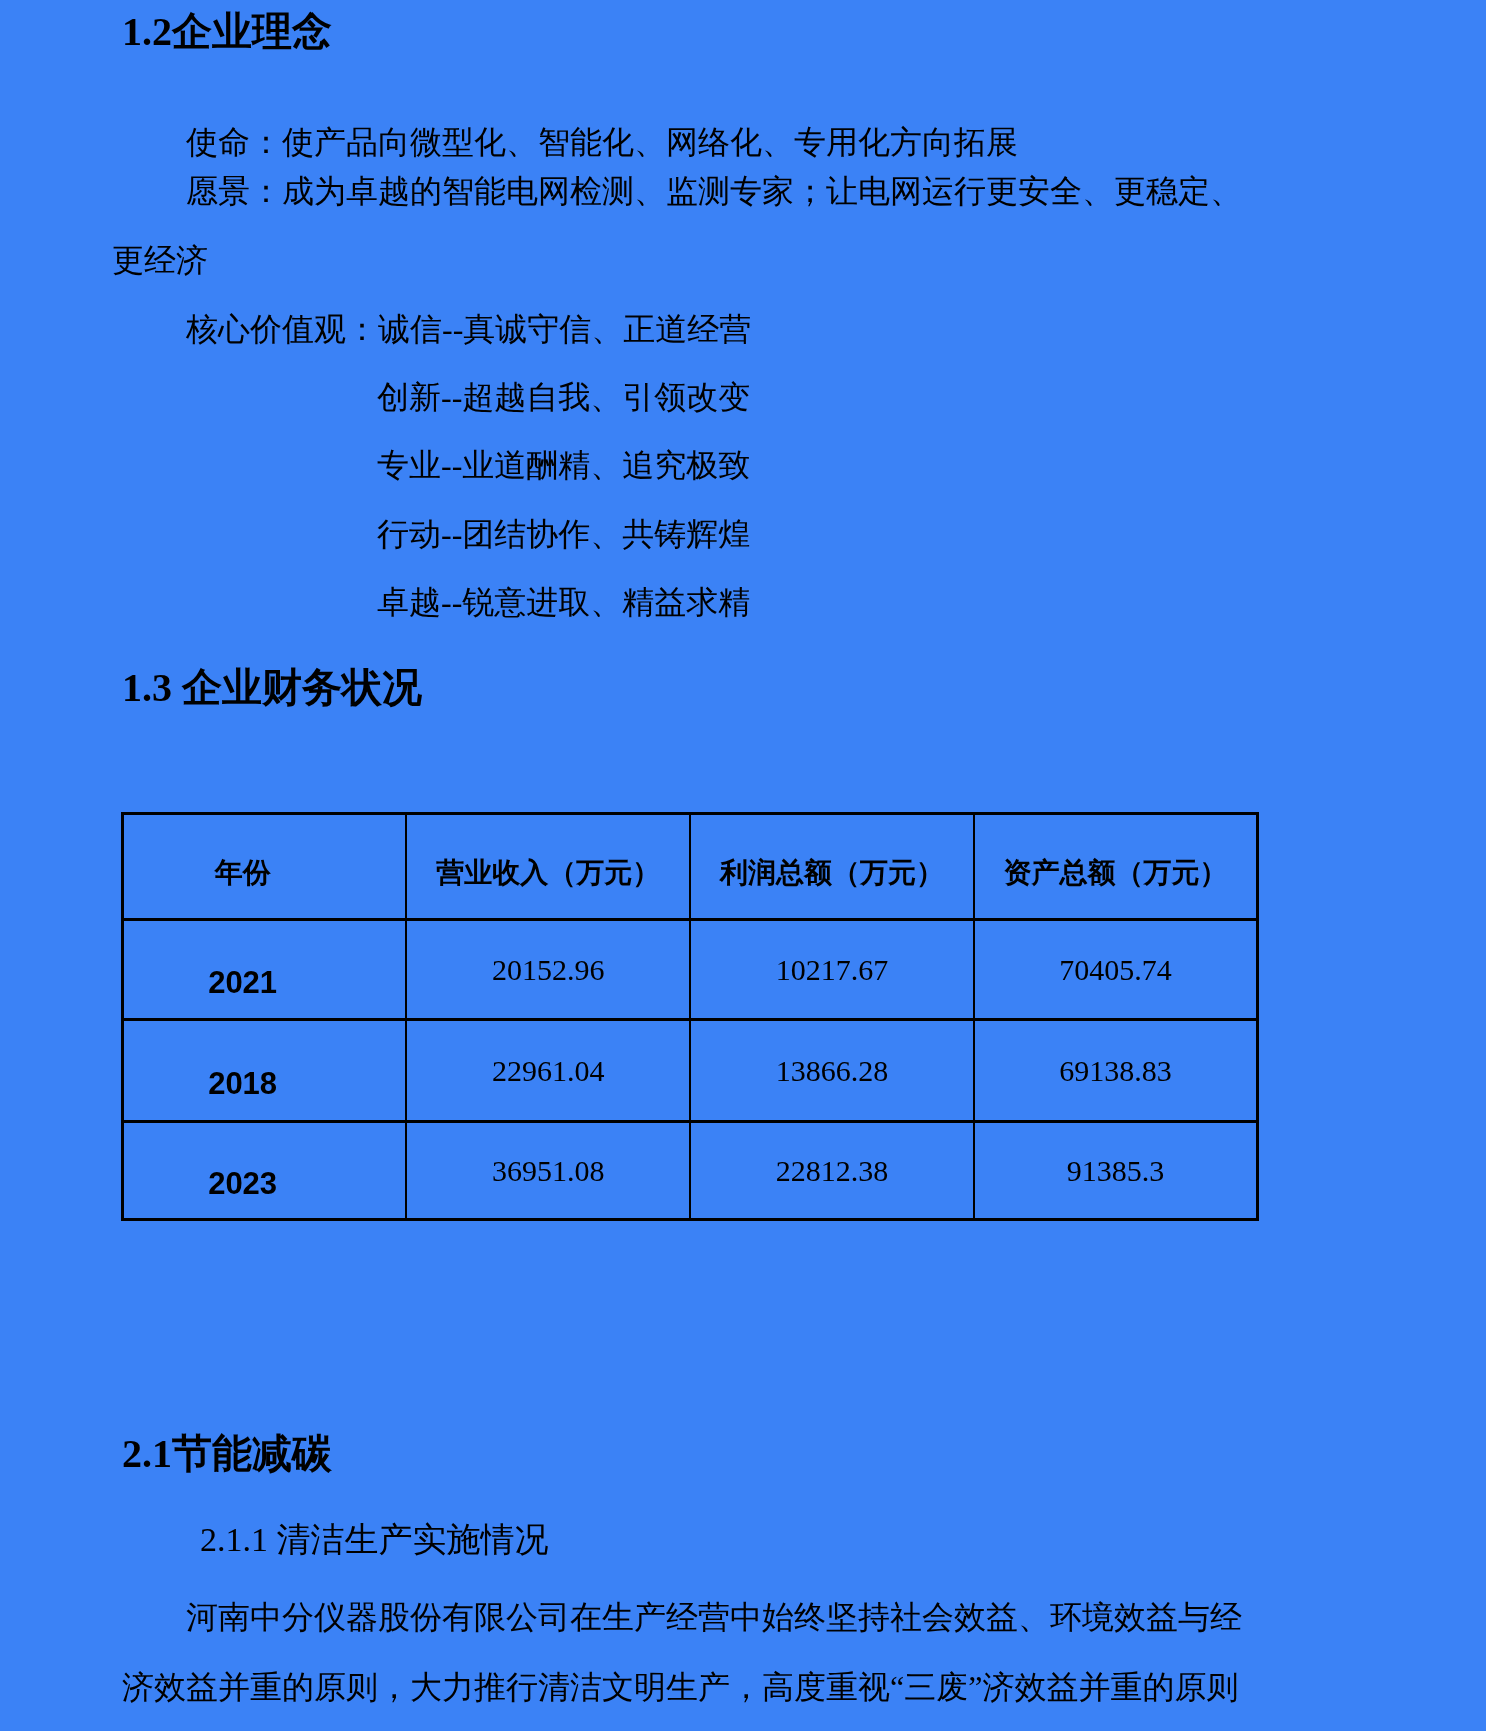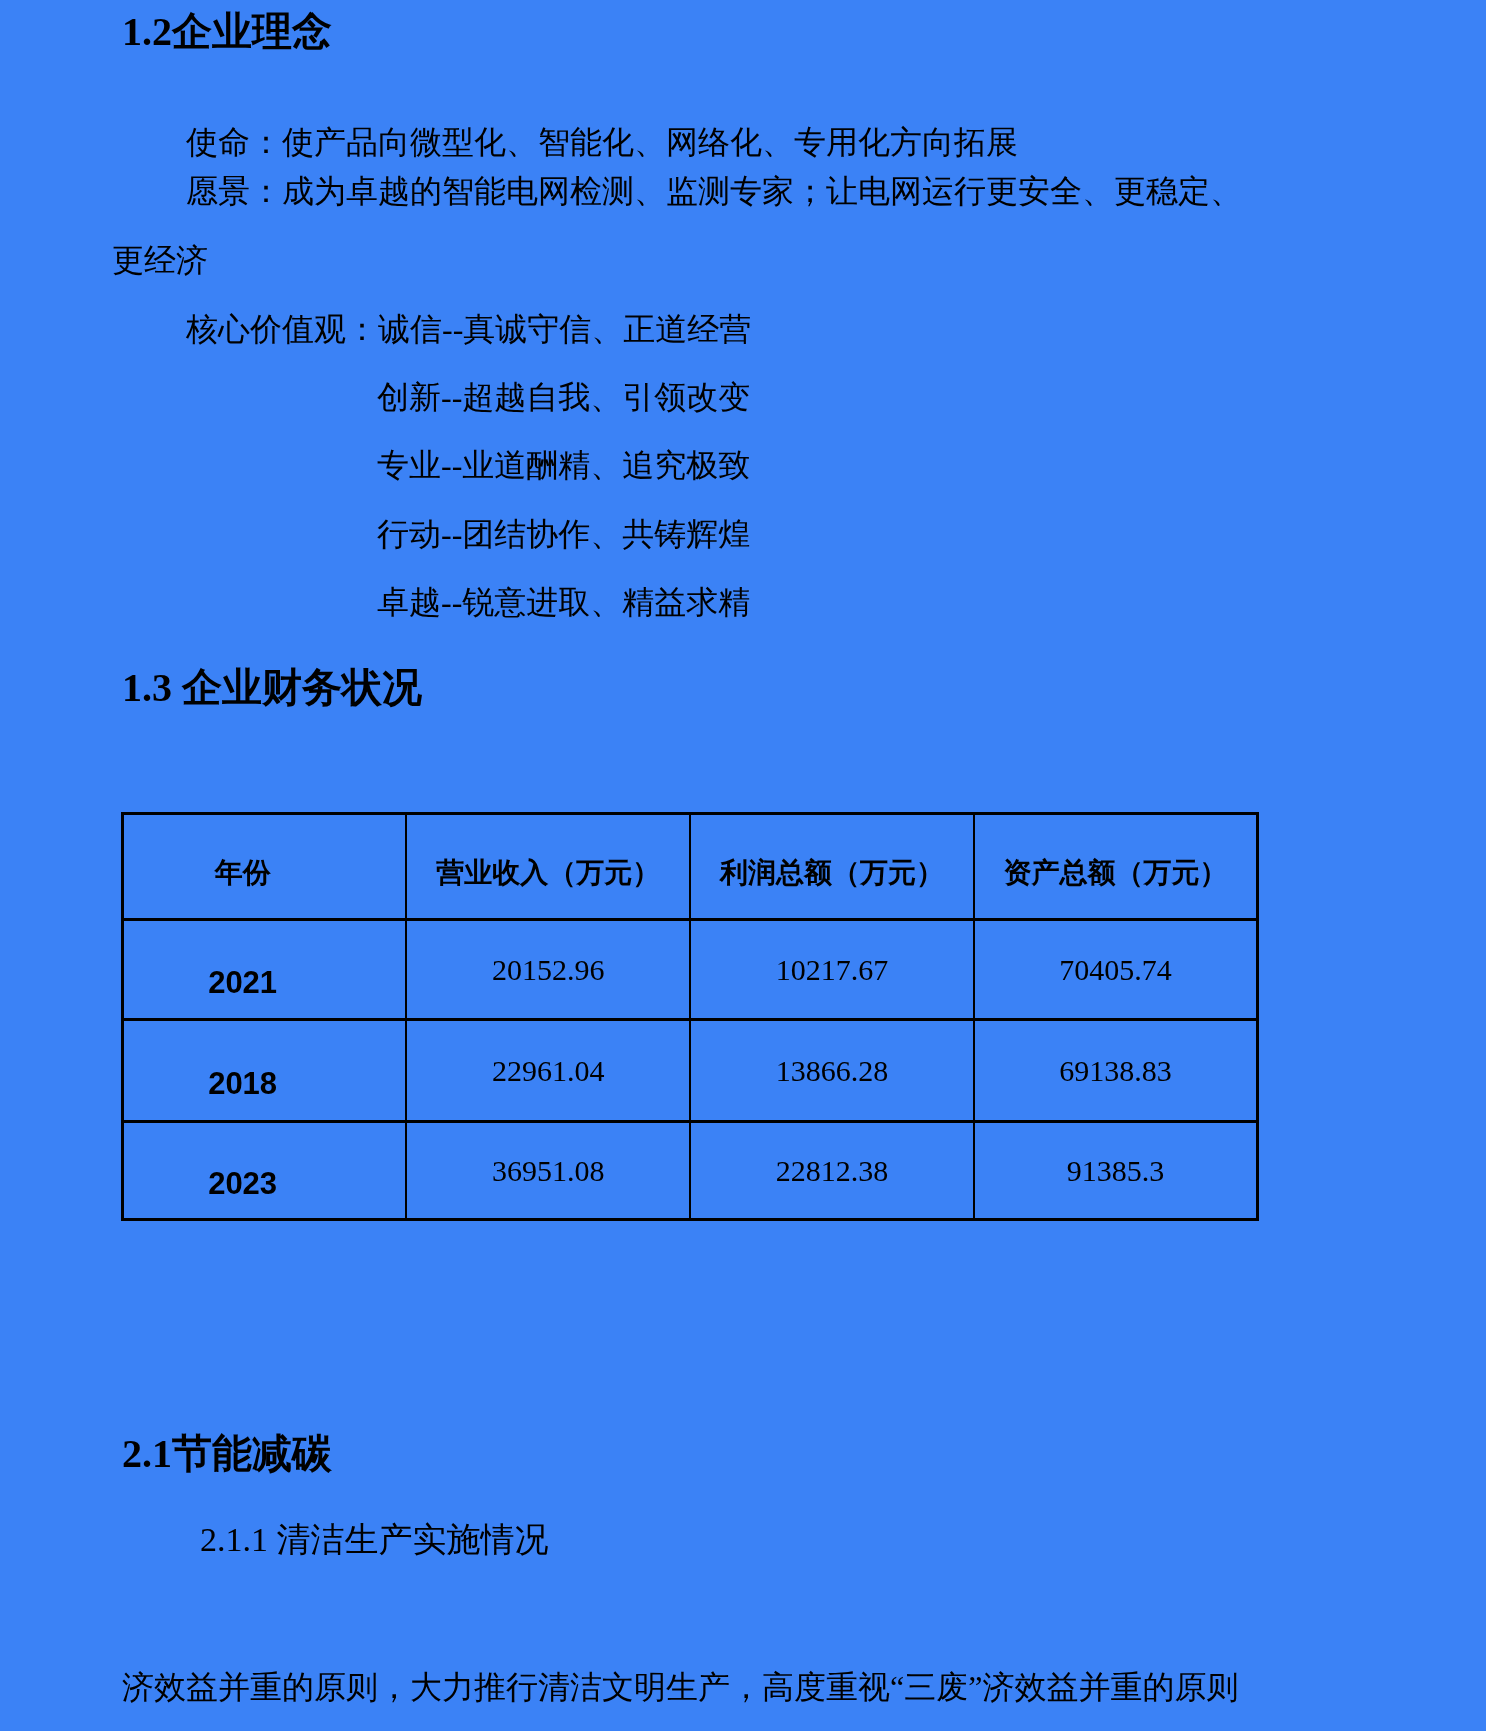--- a/index.html
+++ b/index.html
@@ -138,16 +138,17 @@
         <td class="num-cell">91385.3</td>
       </tr>
     </tbody>
   </table>
 
 
   <div class="line heading-2 s21">2.1节能减碳</div>
 
   <div class="line heading-3 s211">2.1.1 清洁生产实施情况</div>
 
+  <div class="line body-text para1">河南中分仪器股份有限公司在生产经营中始终坚持社会效益、环境效益与经</div>
 
   <div class="line body-text para2">济效益并重的原则，大力推行清洁文明生产，高度重视“三废”济效益并重的原则</div>
 
 </div>
 
 </body></html>

